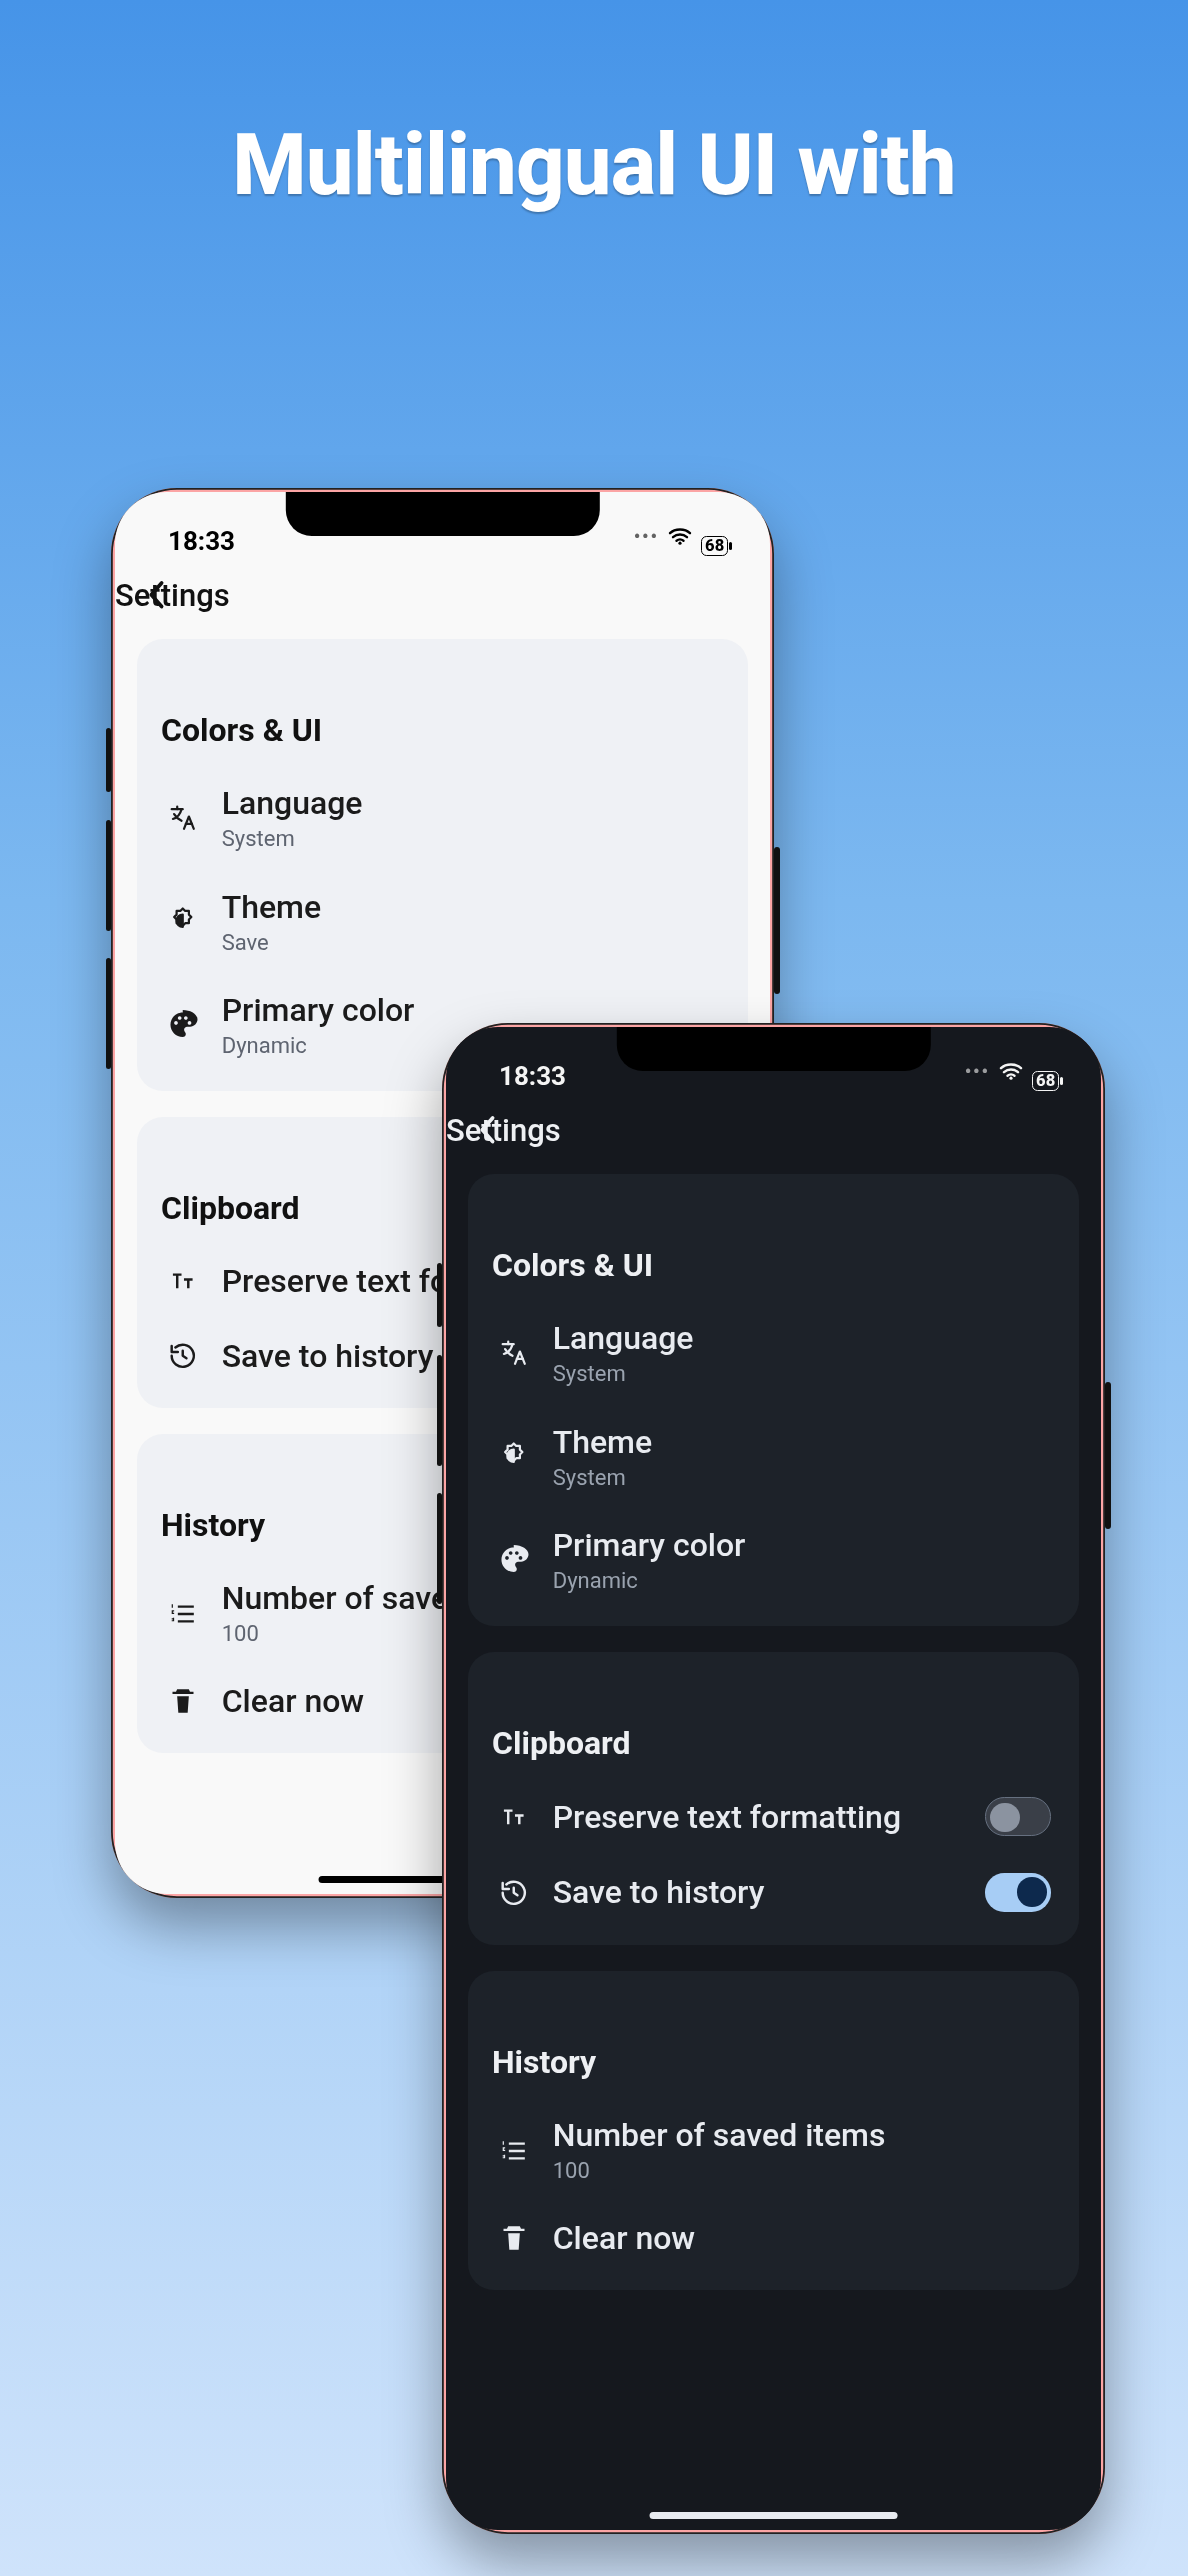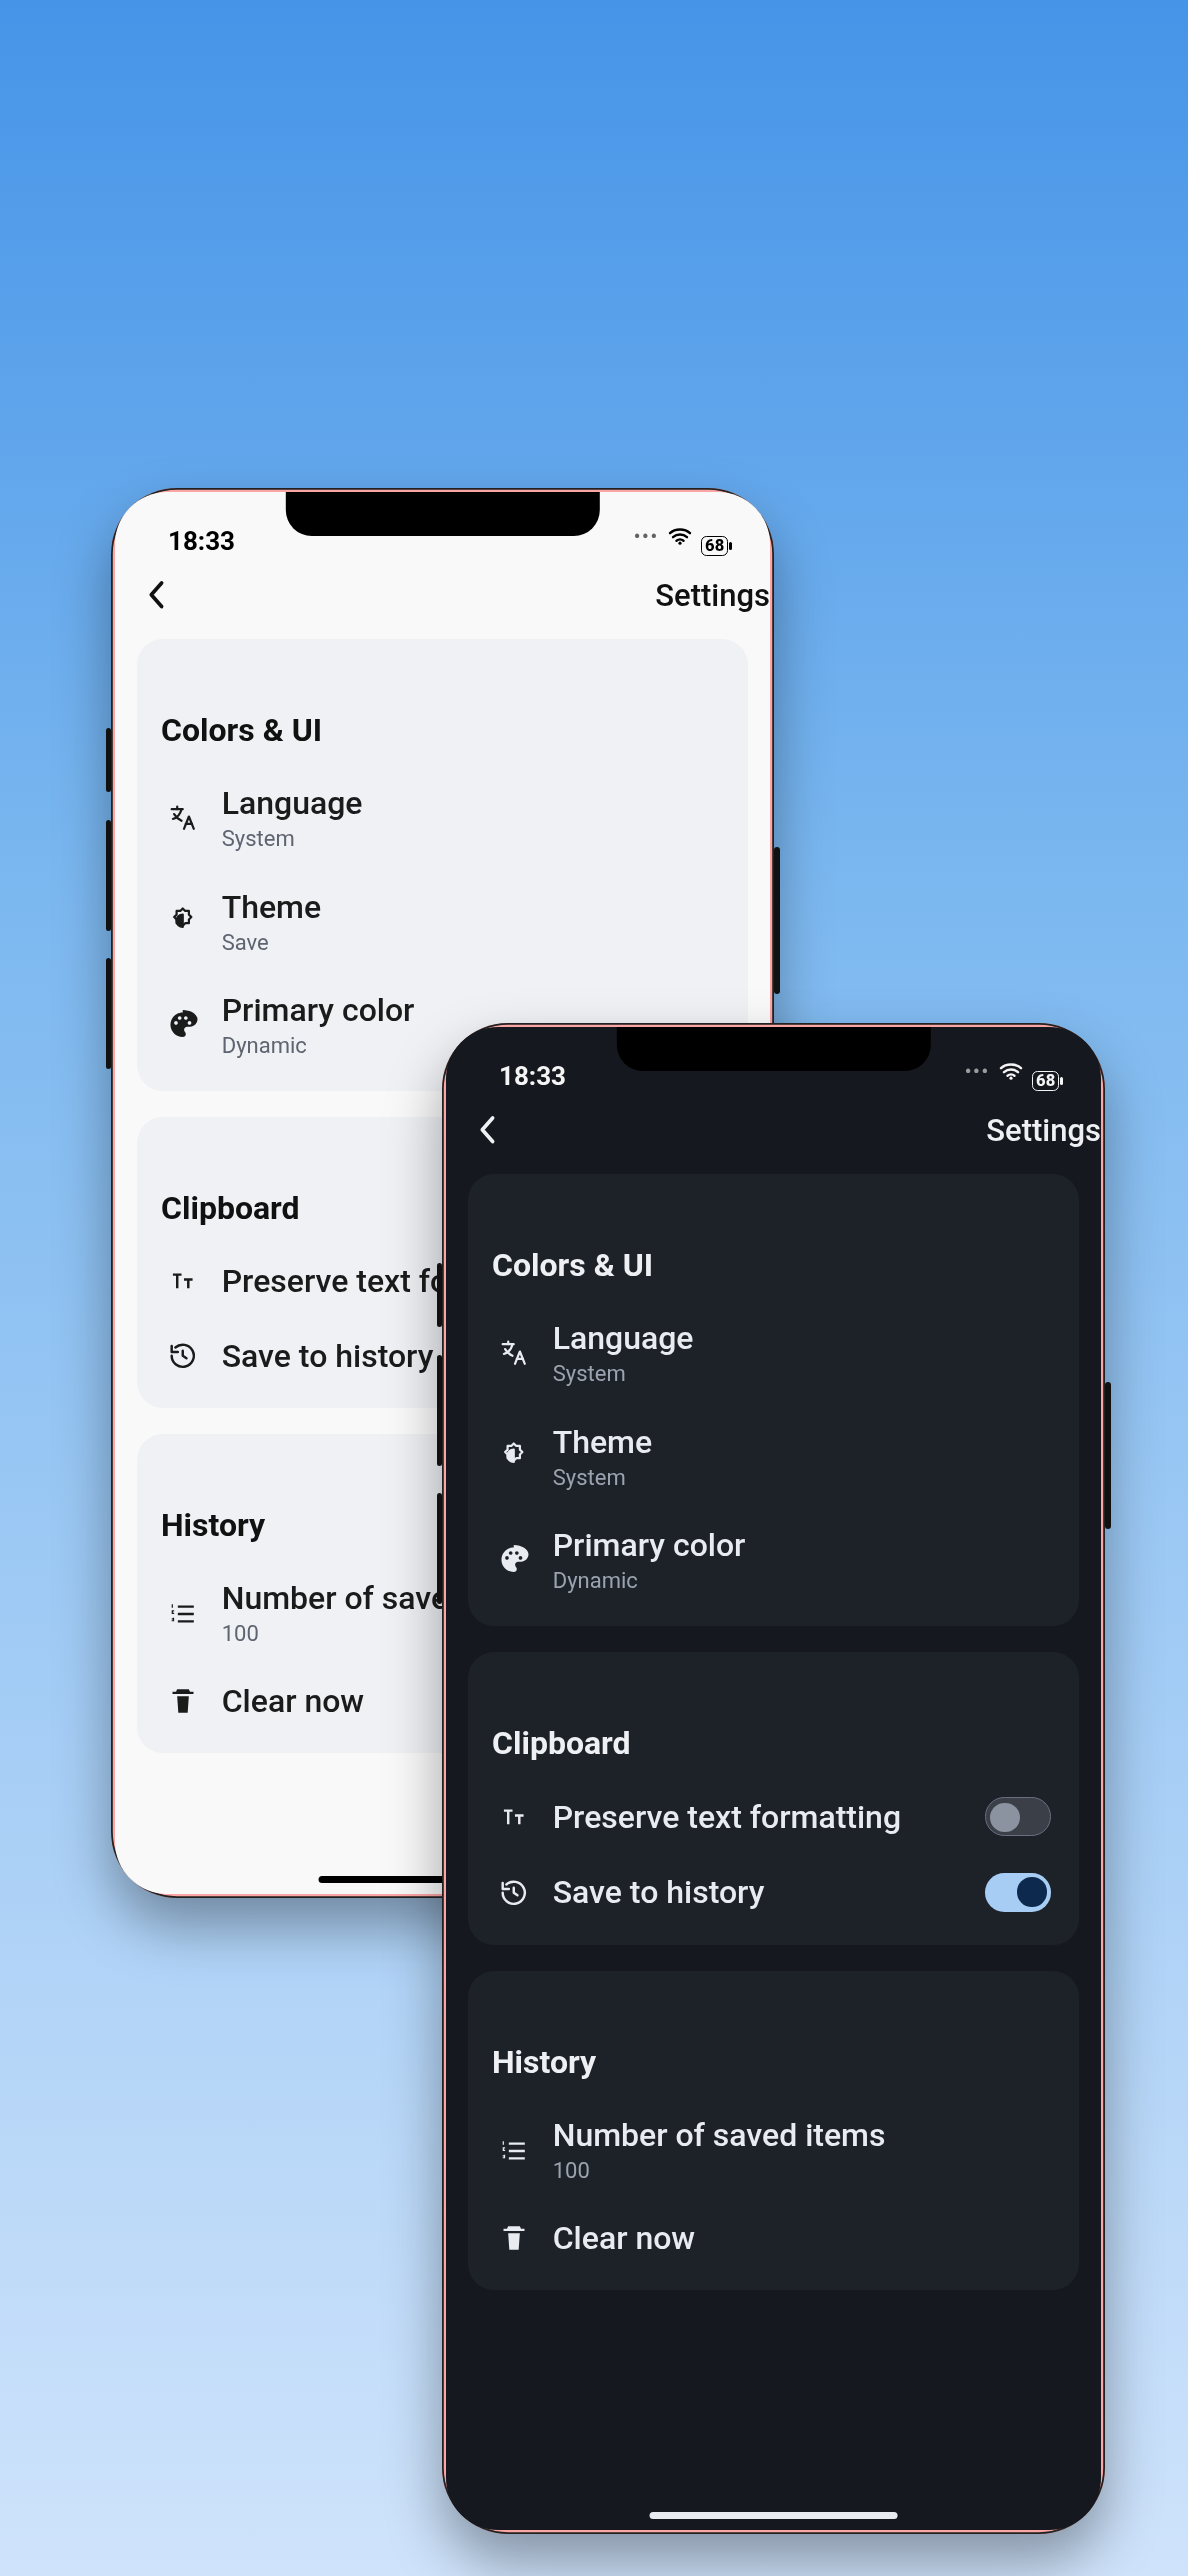--- a/index.html
+++ b/index.html
@@ -105,21 +105,21 @@
     padding: 0 22px;
     position: relative;
   }
   .navhdr .back {
     width: 41px; height: 41px;
     display: flex; align-items: center; justify-content: center;
   }
   .navhdr .title {
     position: absolute;
     left: 0; right: 0;
-    text-align: right;
+    text-align: left;
     font-size: 31px;
     font-weight: 500;
   }
   .light .navhdr { color: #111; }
   .dark  .navhdr { color: #eef0f3; }
 
   
   .content { padding: 7.4px 22px 37px 22px; }
 
   .card {
@@ -195,21 +195,21 @@
   .dark  .home-ind { background: #e8ebf0; }
 
   
   .phone.light { z-index: 1; }
   .phone.dark  { z-index: 2; }
 </style>
 </head>
 <body>
 
 <div class="promo-title">
-  <br>
+  <span>Multilingual UI with</span><br>
 </div>
 
 <div class="phone light">
   <div class="side-btn" style="left:-5.5px; top:240px; width:5.5px; height:64px;"></div>
   <div class="side-btn" style="left:-5.5px; top:332px; width:5.5px; height:111px;"></div>
   <div class="side-btn" style="left:-5.5px; top:470px; width:5.5px; height:111px;"></div>
   <div class="side-btn" style="right:-5.5px; top:359px; width:5.5px; height:147px;"></div>
 
   <div class="screen">
     <div class="notch"></div>

